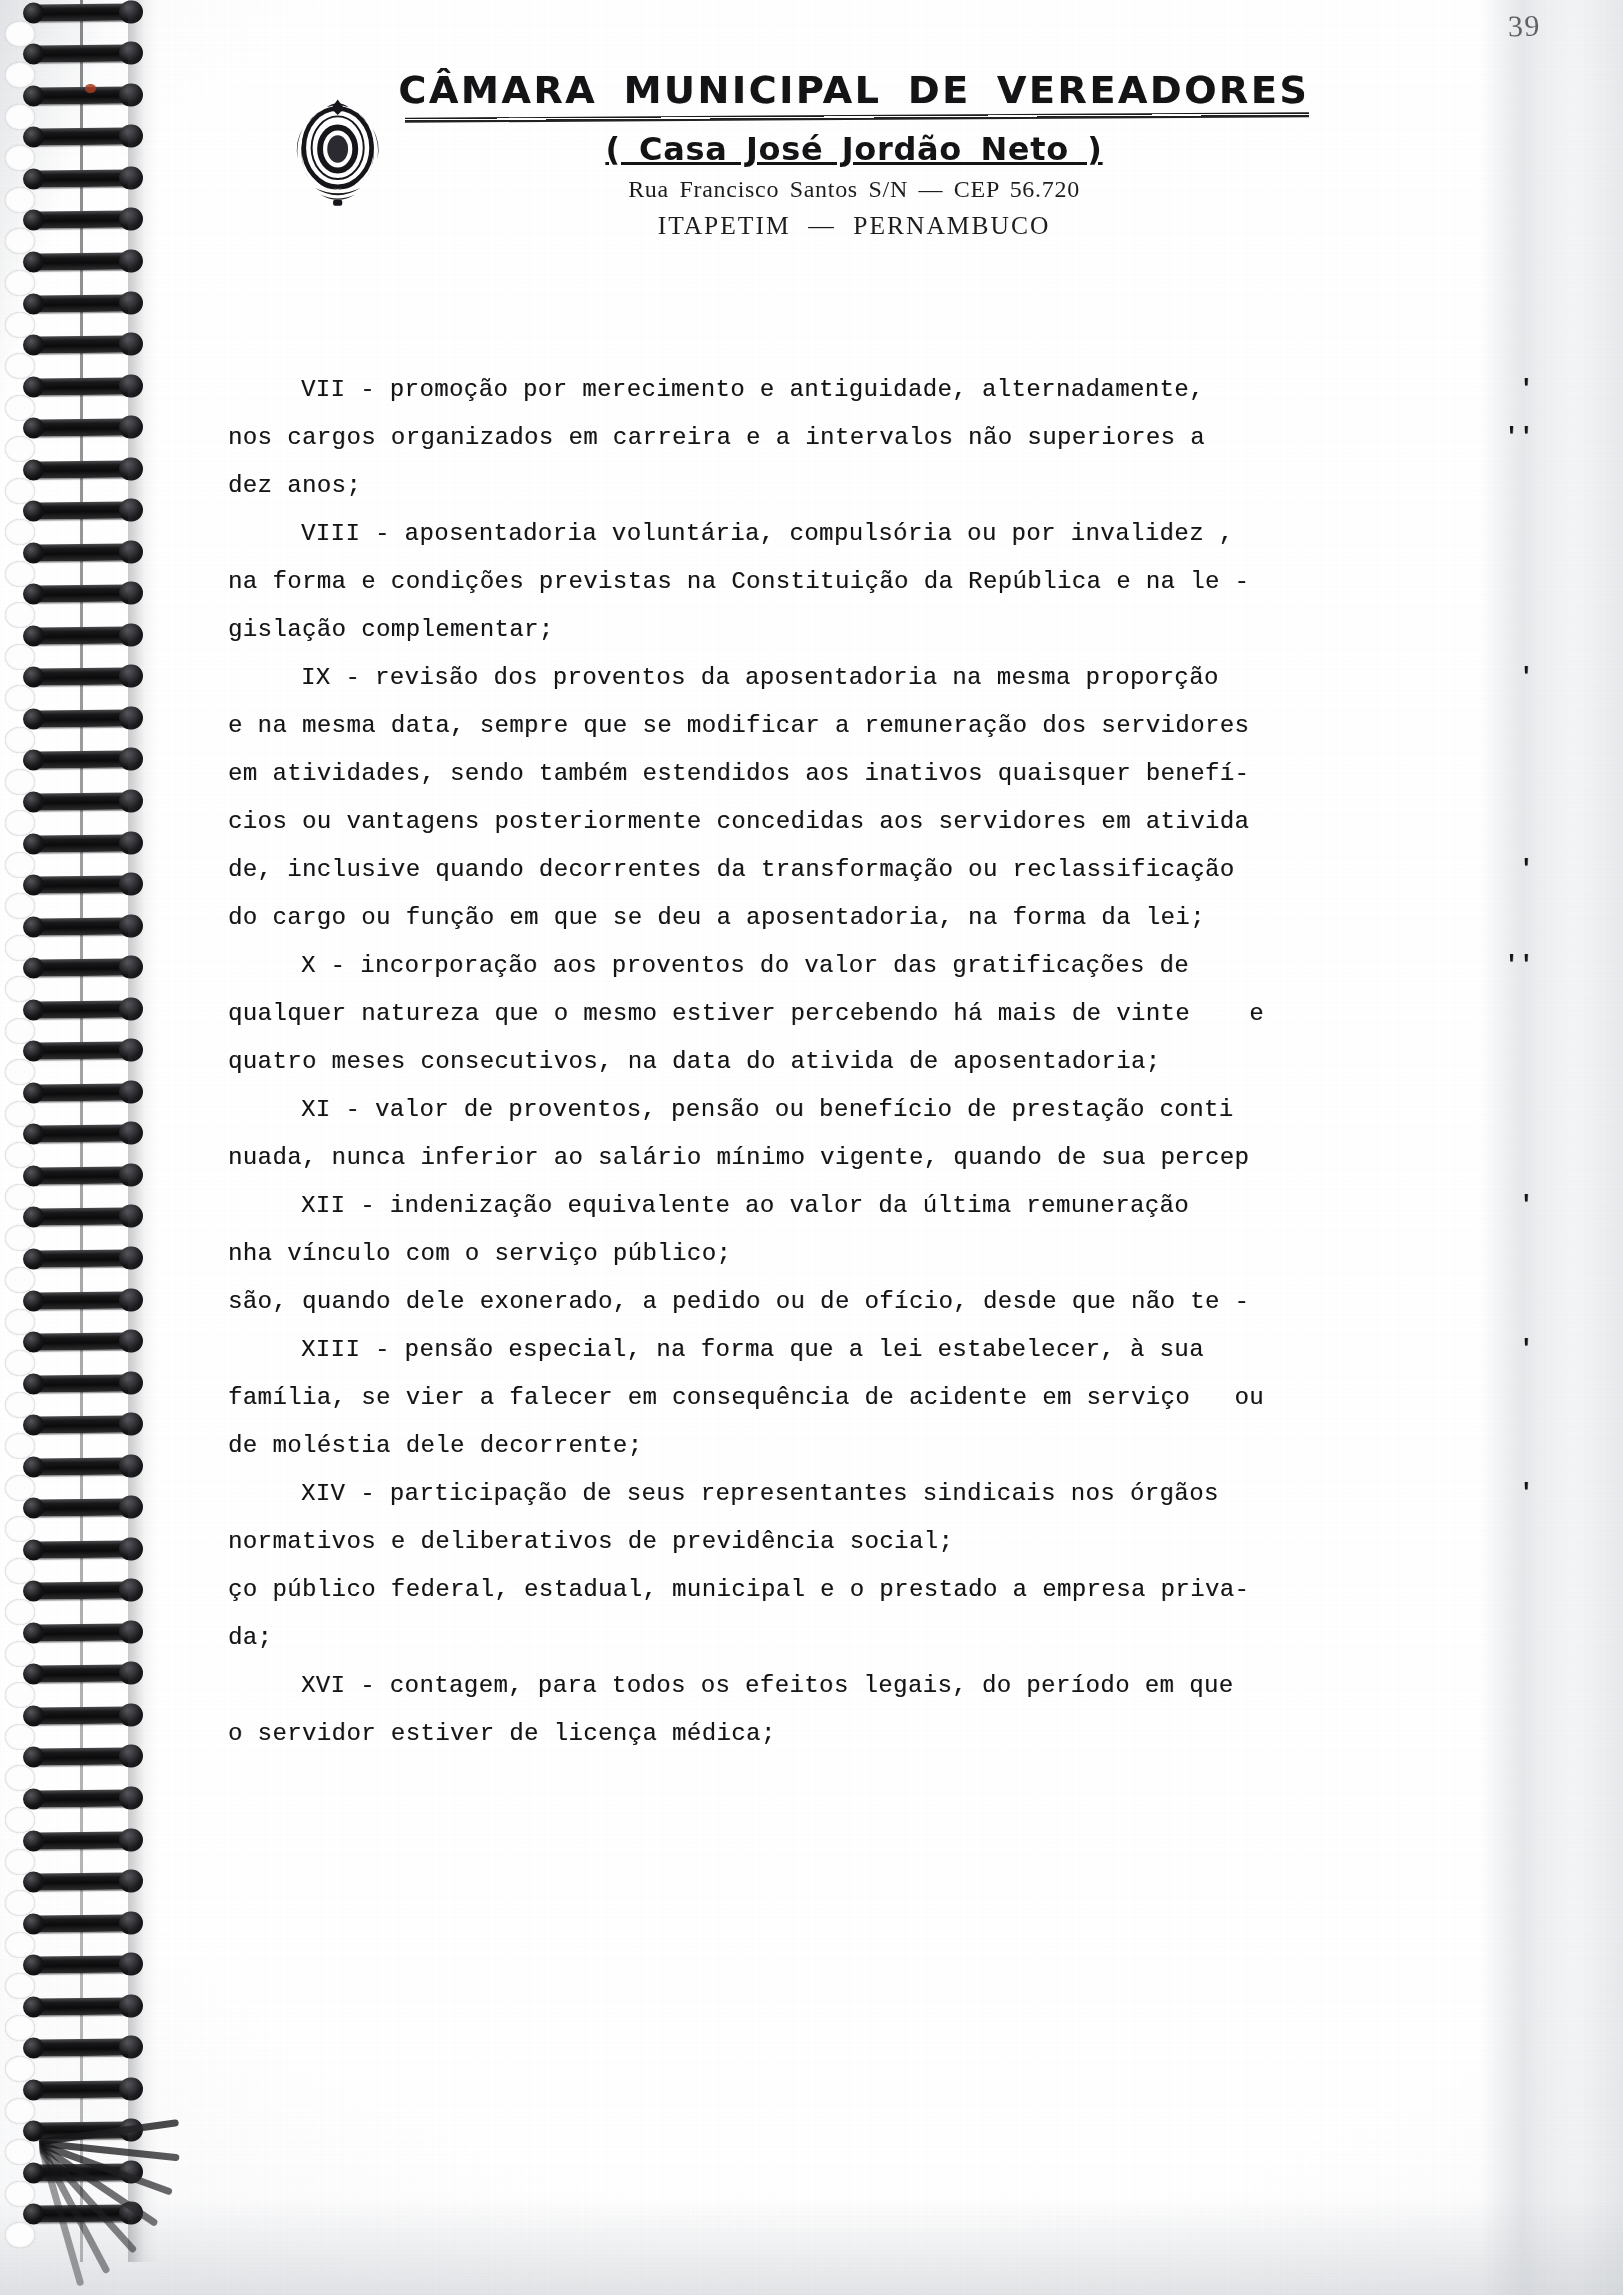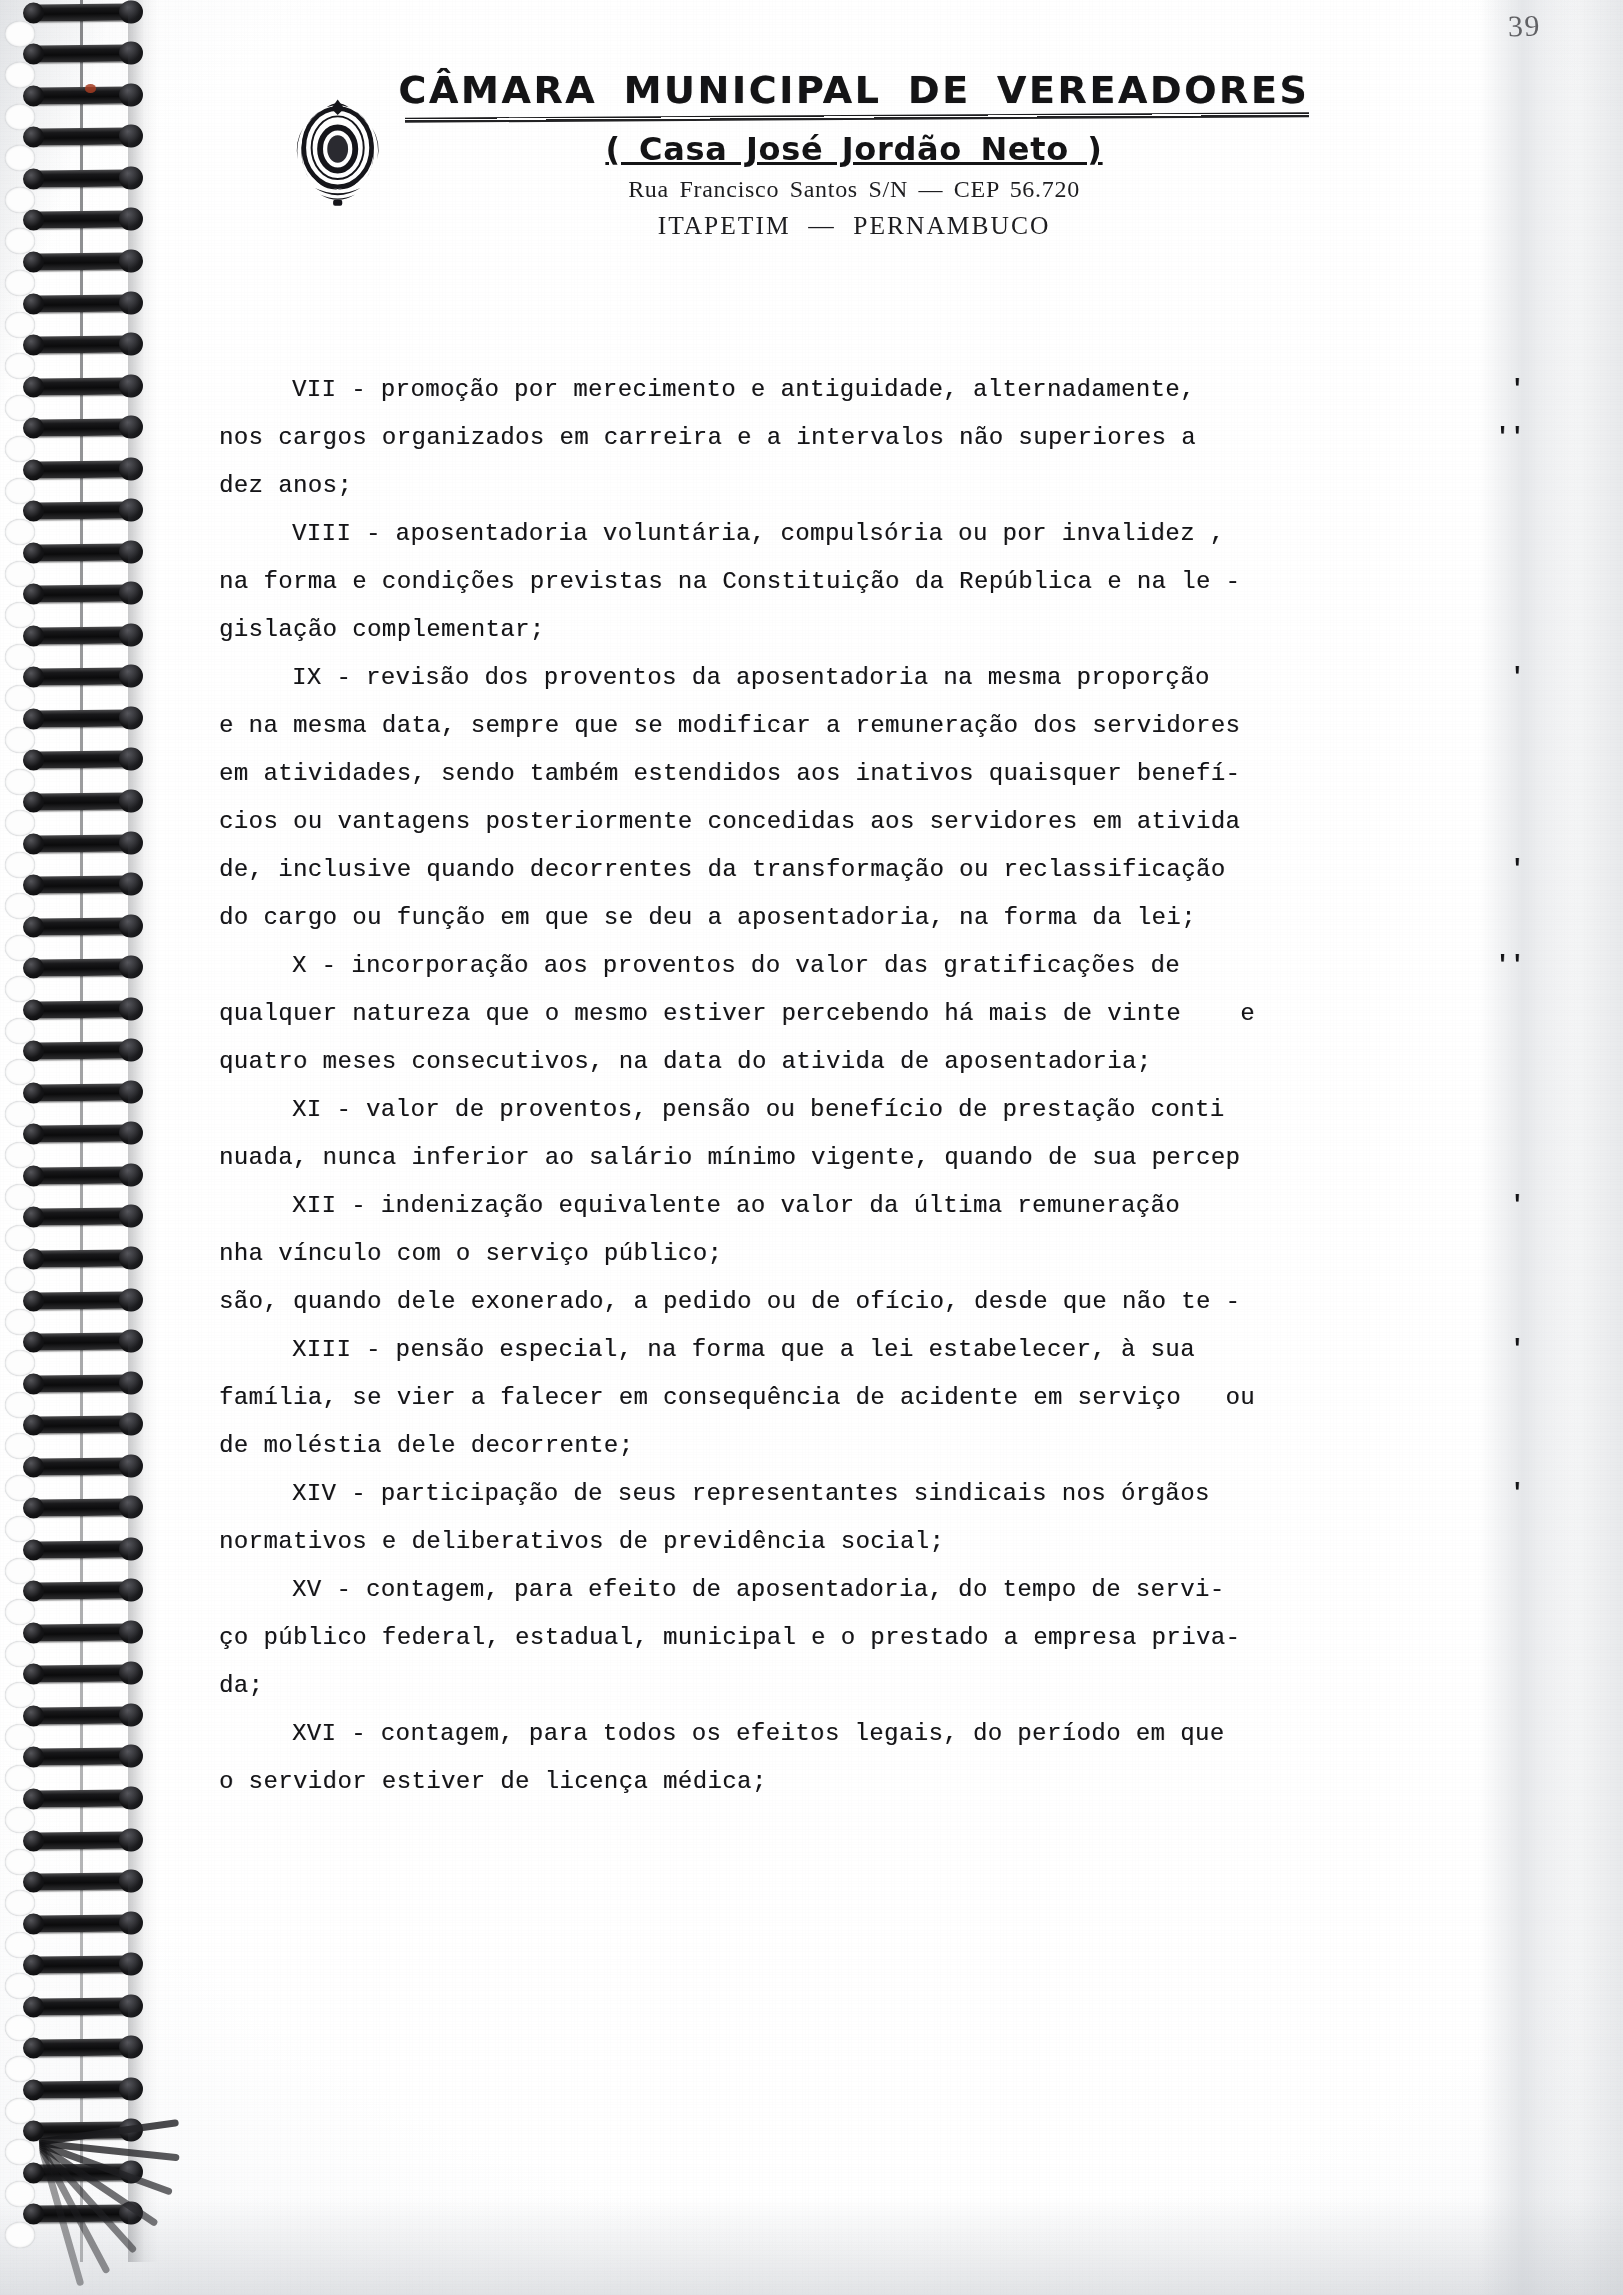--- a/index.html
+++ b/index.html
@@ -208,21 +208,21 @@
     letter-spacing: 2px;
     word-spacing: 9.2px;
     color: #1d1d20;
     white-space: nowrap;
     margin-top: 7.9px;
   }
 
   
   .body-text {
     position: absolute;
-    left: 219px;
+    left: 228px;
     top: 366px;
     width: 1302px;
   }
   .tline {
     position: relative;
     font-family: "Liberation Mono", "DejaVu Sans Mono", monospace;
     font-size: 24px;
     line-height: 48px;
     height: 48px;
     color: #141417;
@@ -429,21 +429,20 @@
       <div class="tline ind"><span>XI - valor de proventos, pensão ou benefício de prestação conti</span></div>
       <div class="tline"><span>nuada, nunca inferior ao salário mínimo vigente, quando de sua percep</span></div>
       <div class="tline ind"><span>XII - indenização equivalente ao valor da última remuneração</span><span class="mark">'</span></div>
       <div class="tline"><span>nha vínculo com o serviço público;</span></div>
       <div class="tline"><span>são, quando dele exonerado, a pedido ou de ofício, desde que não te -</span></div>
       <div class="tline ind"><span>XIII - pensão especial, na forma que a lei estabelecer, à sua</span><span class="mark">'</span></div>
       <div class="tline"><span>família, se vier a falecer em consequência de acidente em serviço   ou</span></div>
       <div class="tline"><span>de moléstia dele decorrente;</span></div>
       <div class="tline ind"><span>XIV - participação de seus representantes sindicais nos órgãos</span><span class="mark">'</span></div>
       <div class="tline"><span>normativos e deliberativos de previdência social;</span></div>
-      <div class="tline ind"><span>XV - contagem, para efeito de aposentadoria, do tempo de servi-</span></div>
       <div class="tline"><span>ço público federal, estadual, municipal e o prestado a empresa priva-</span></div>
       <div class="tline"><span>da;</span></div>
       <div class="tline ind"><span>XVI - contagem, para todos os efeitos legais, do período em que</span></div>
       <div class="tline"><span>o servidor estiver de licença médica;</span></div>
     </div>
 
 </div>
 
 
 </body></html>

